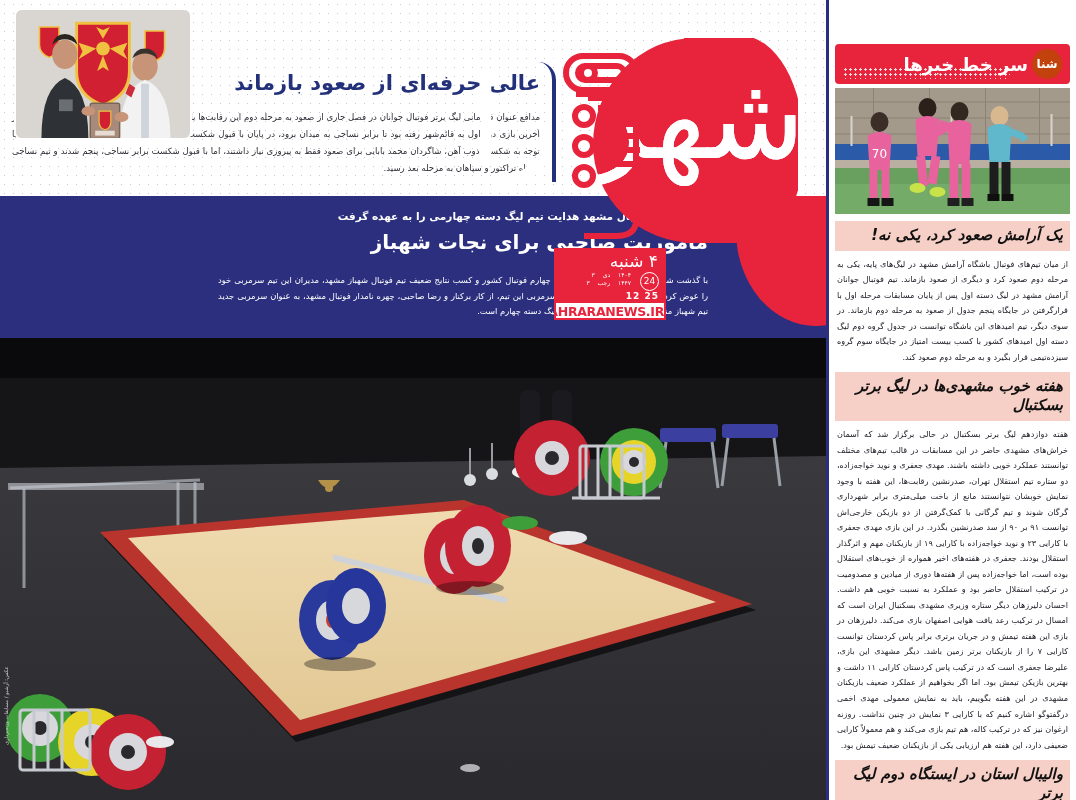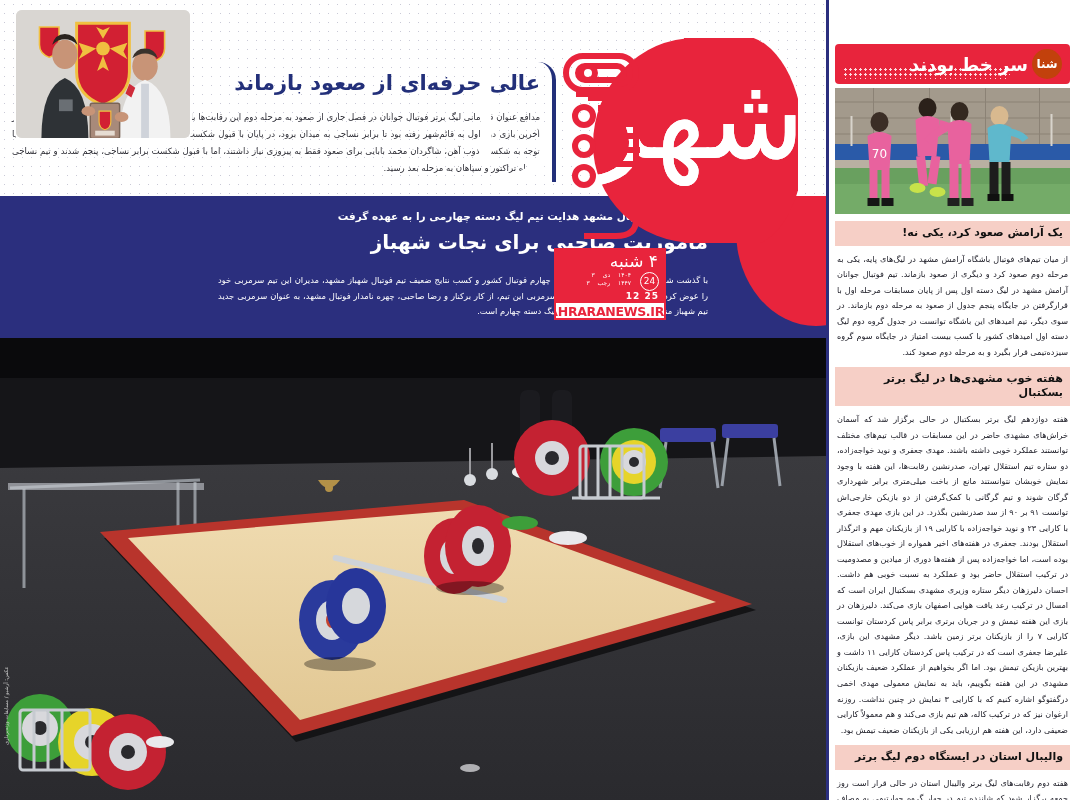--- a/index.html
+++ b/index.html
@@ -246,24 +246,25 @@
     display: flex; align-items: center; justify-content: center;
     font-size: 12px; font-weight: bold;
     flex: 0 0 auto; position: relative; z-index: 2;
   }
   #sb-photo { margin: 4px 6px 0 6px; height: 126px; overflow: hidden; position: relative; }
 
   .sb-h {
     margin: 7px 6px 0 6px;
     background: #f6cfc6;
     color: #111;
-    font-size: 11px; font-weight: bold;
+    font-size: 15px; font-weight: bold;
     text-align: right;
     padding: 5px 7px 6px 7px;
     line-height: 1.25;
+    font-style: italic;
   }
   .sb-body {
     margin: 6px 8px 0 8px;
     font-size: 8.1px;
     line-height: 1.92;
     text-align: justify;
     color: #20202a;
   }
 
   
@@ -513,21 +514,21 @@
       <div id="edge-caption">عکس: آرشیو / مسابقات وزنه‌برداری</div>
     </div>
 
   </div>
 
   <div id="sidebar">
 
     <div id="sb-banner">
       <div class="dotrow"></div>
       <div id="sb-badge">شنا</div>
-      <div class="title">سر خط بودند</div>
+      <div class="title">سر خط خبرها</div>
     </div>
 
     <div id="sb-photo">
       <svg class="ph" viewBox="0 0 238 126" preserveAspectRatio="xMidYMid slice">
         <rect width="238" height="126" fill="#9b9285"></rect>
         <rect y="0" width="238" height="56" fill="#a39a8c"></rect>
         <g stroke="#8b8275" stroke-width="1">
           <path d="M0 14 H238"></path>
             <path d="M0 30 H238"></path>
             <path d="M0 46 H238"></path>

